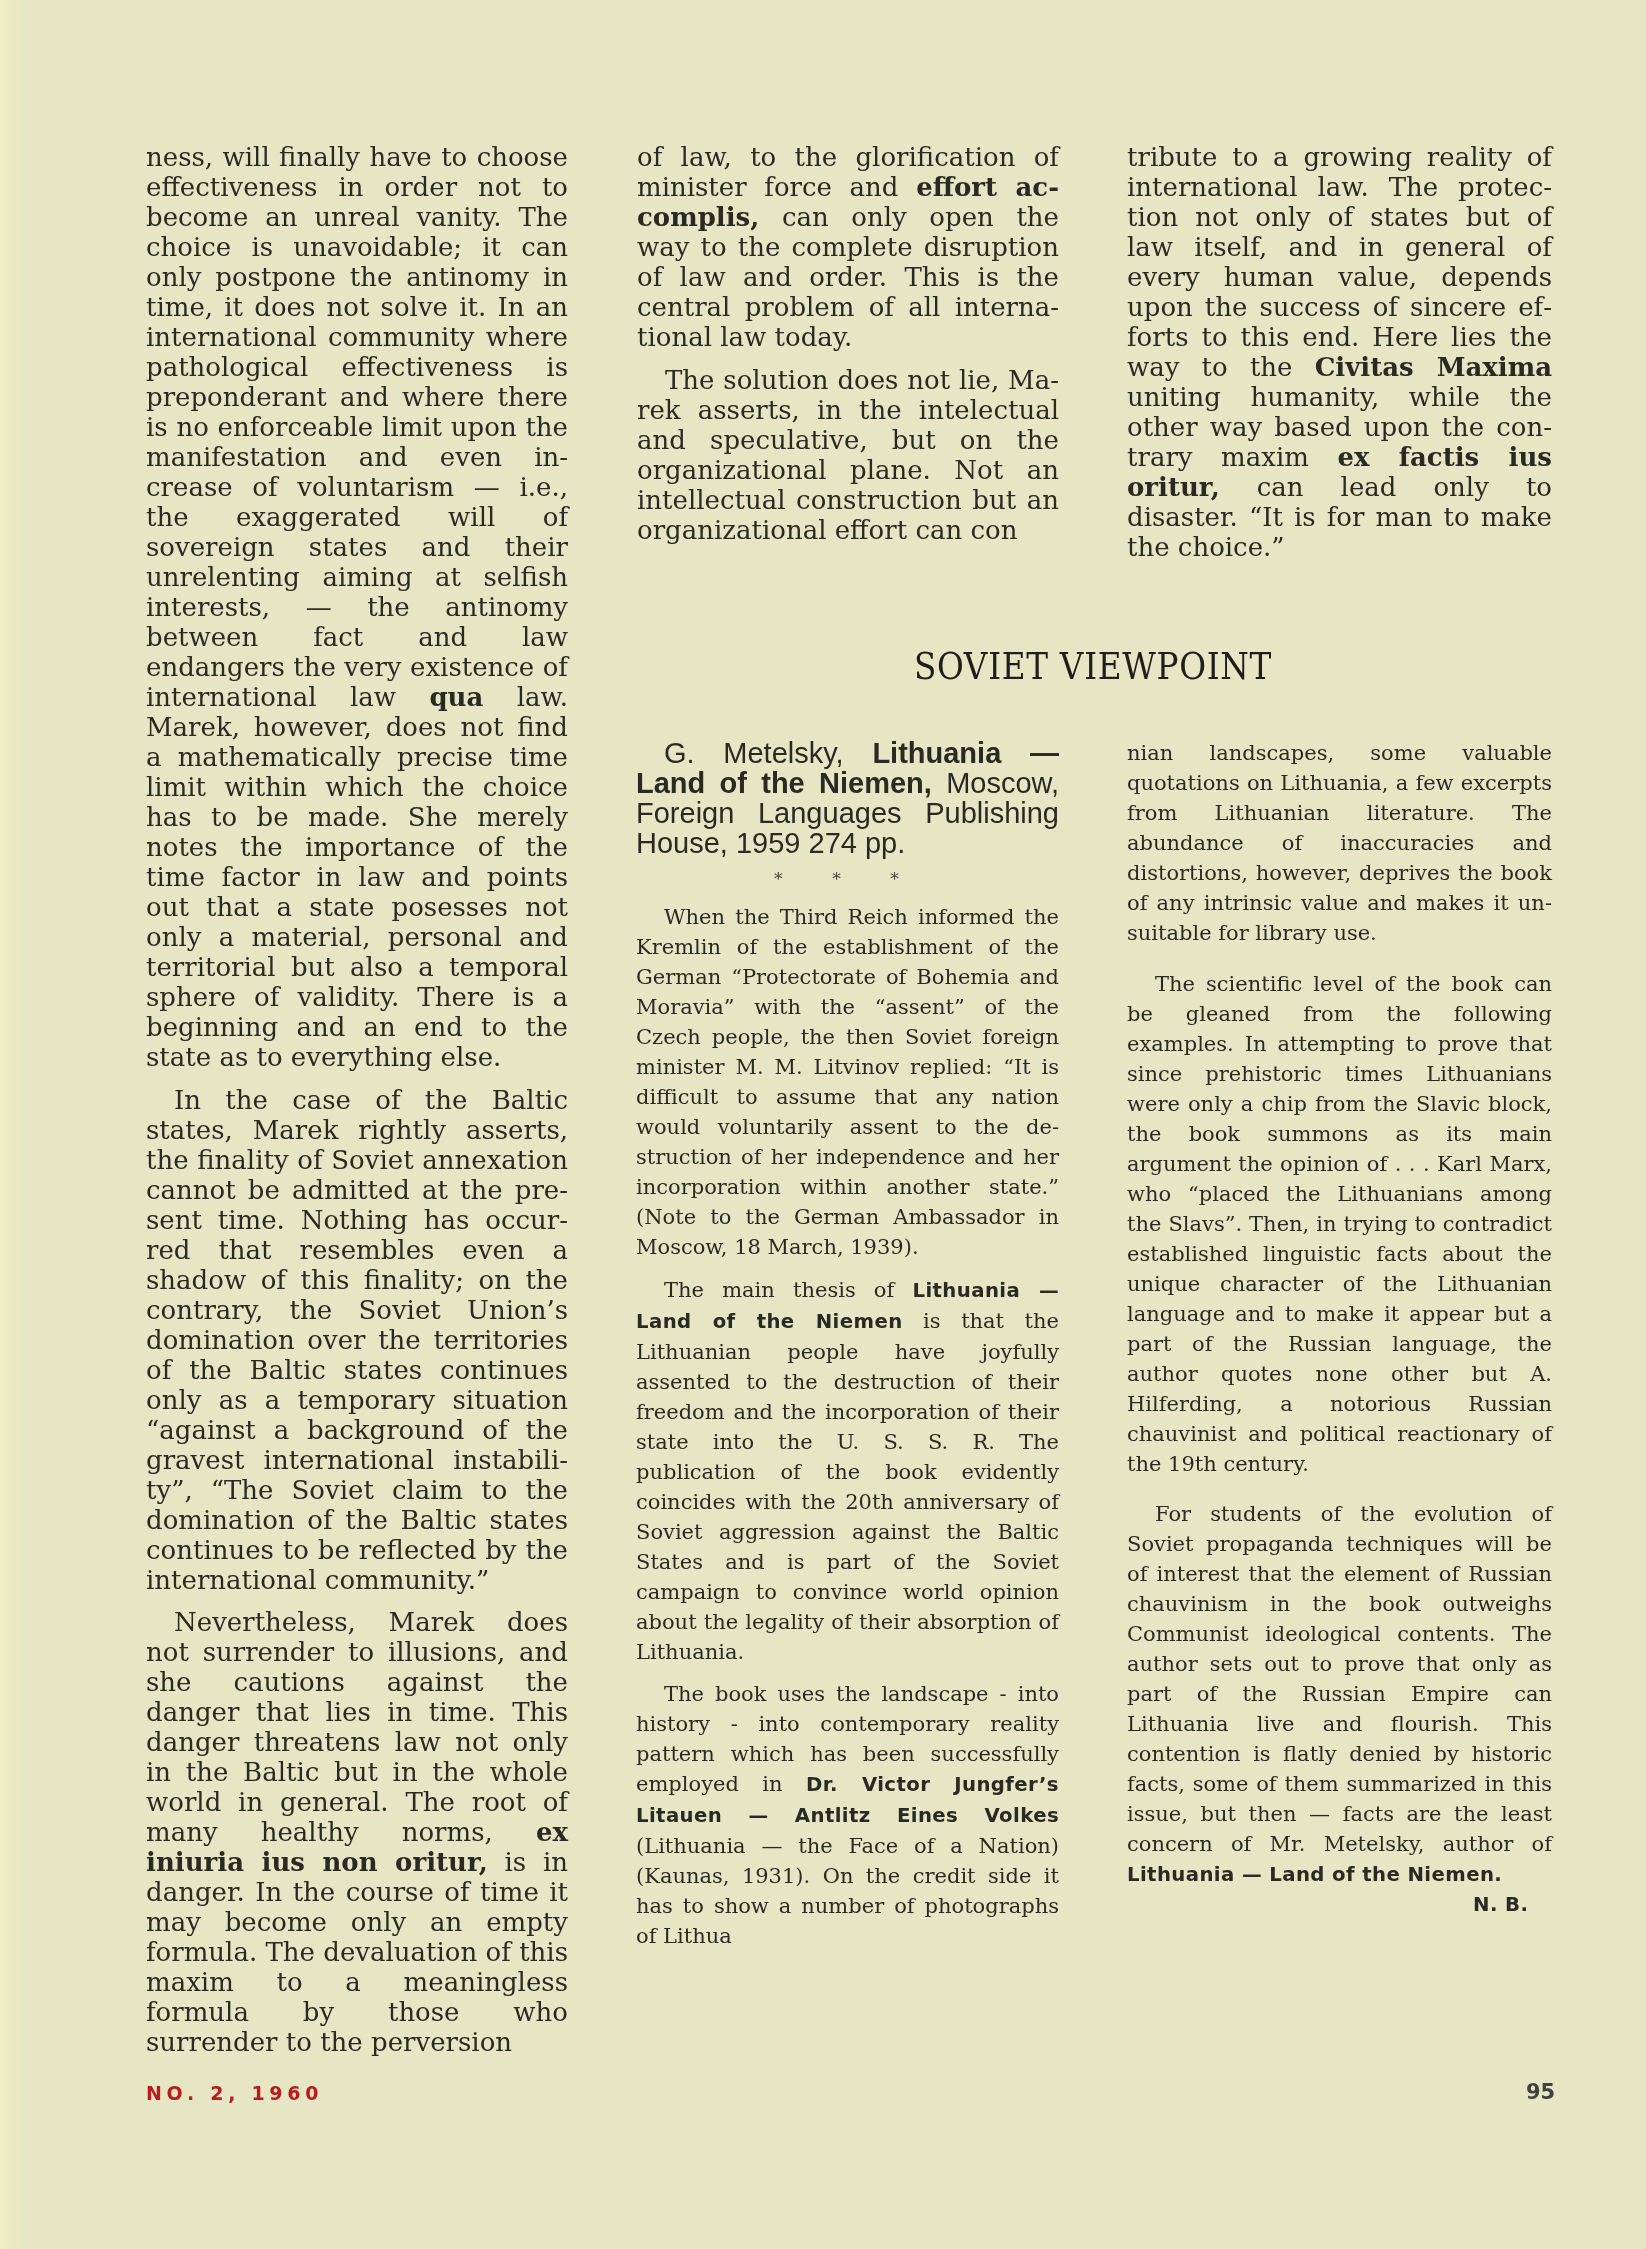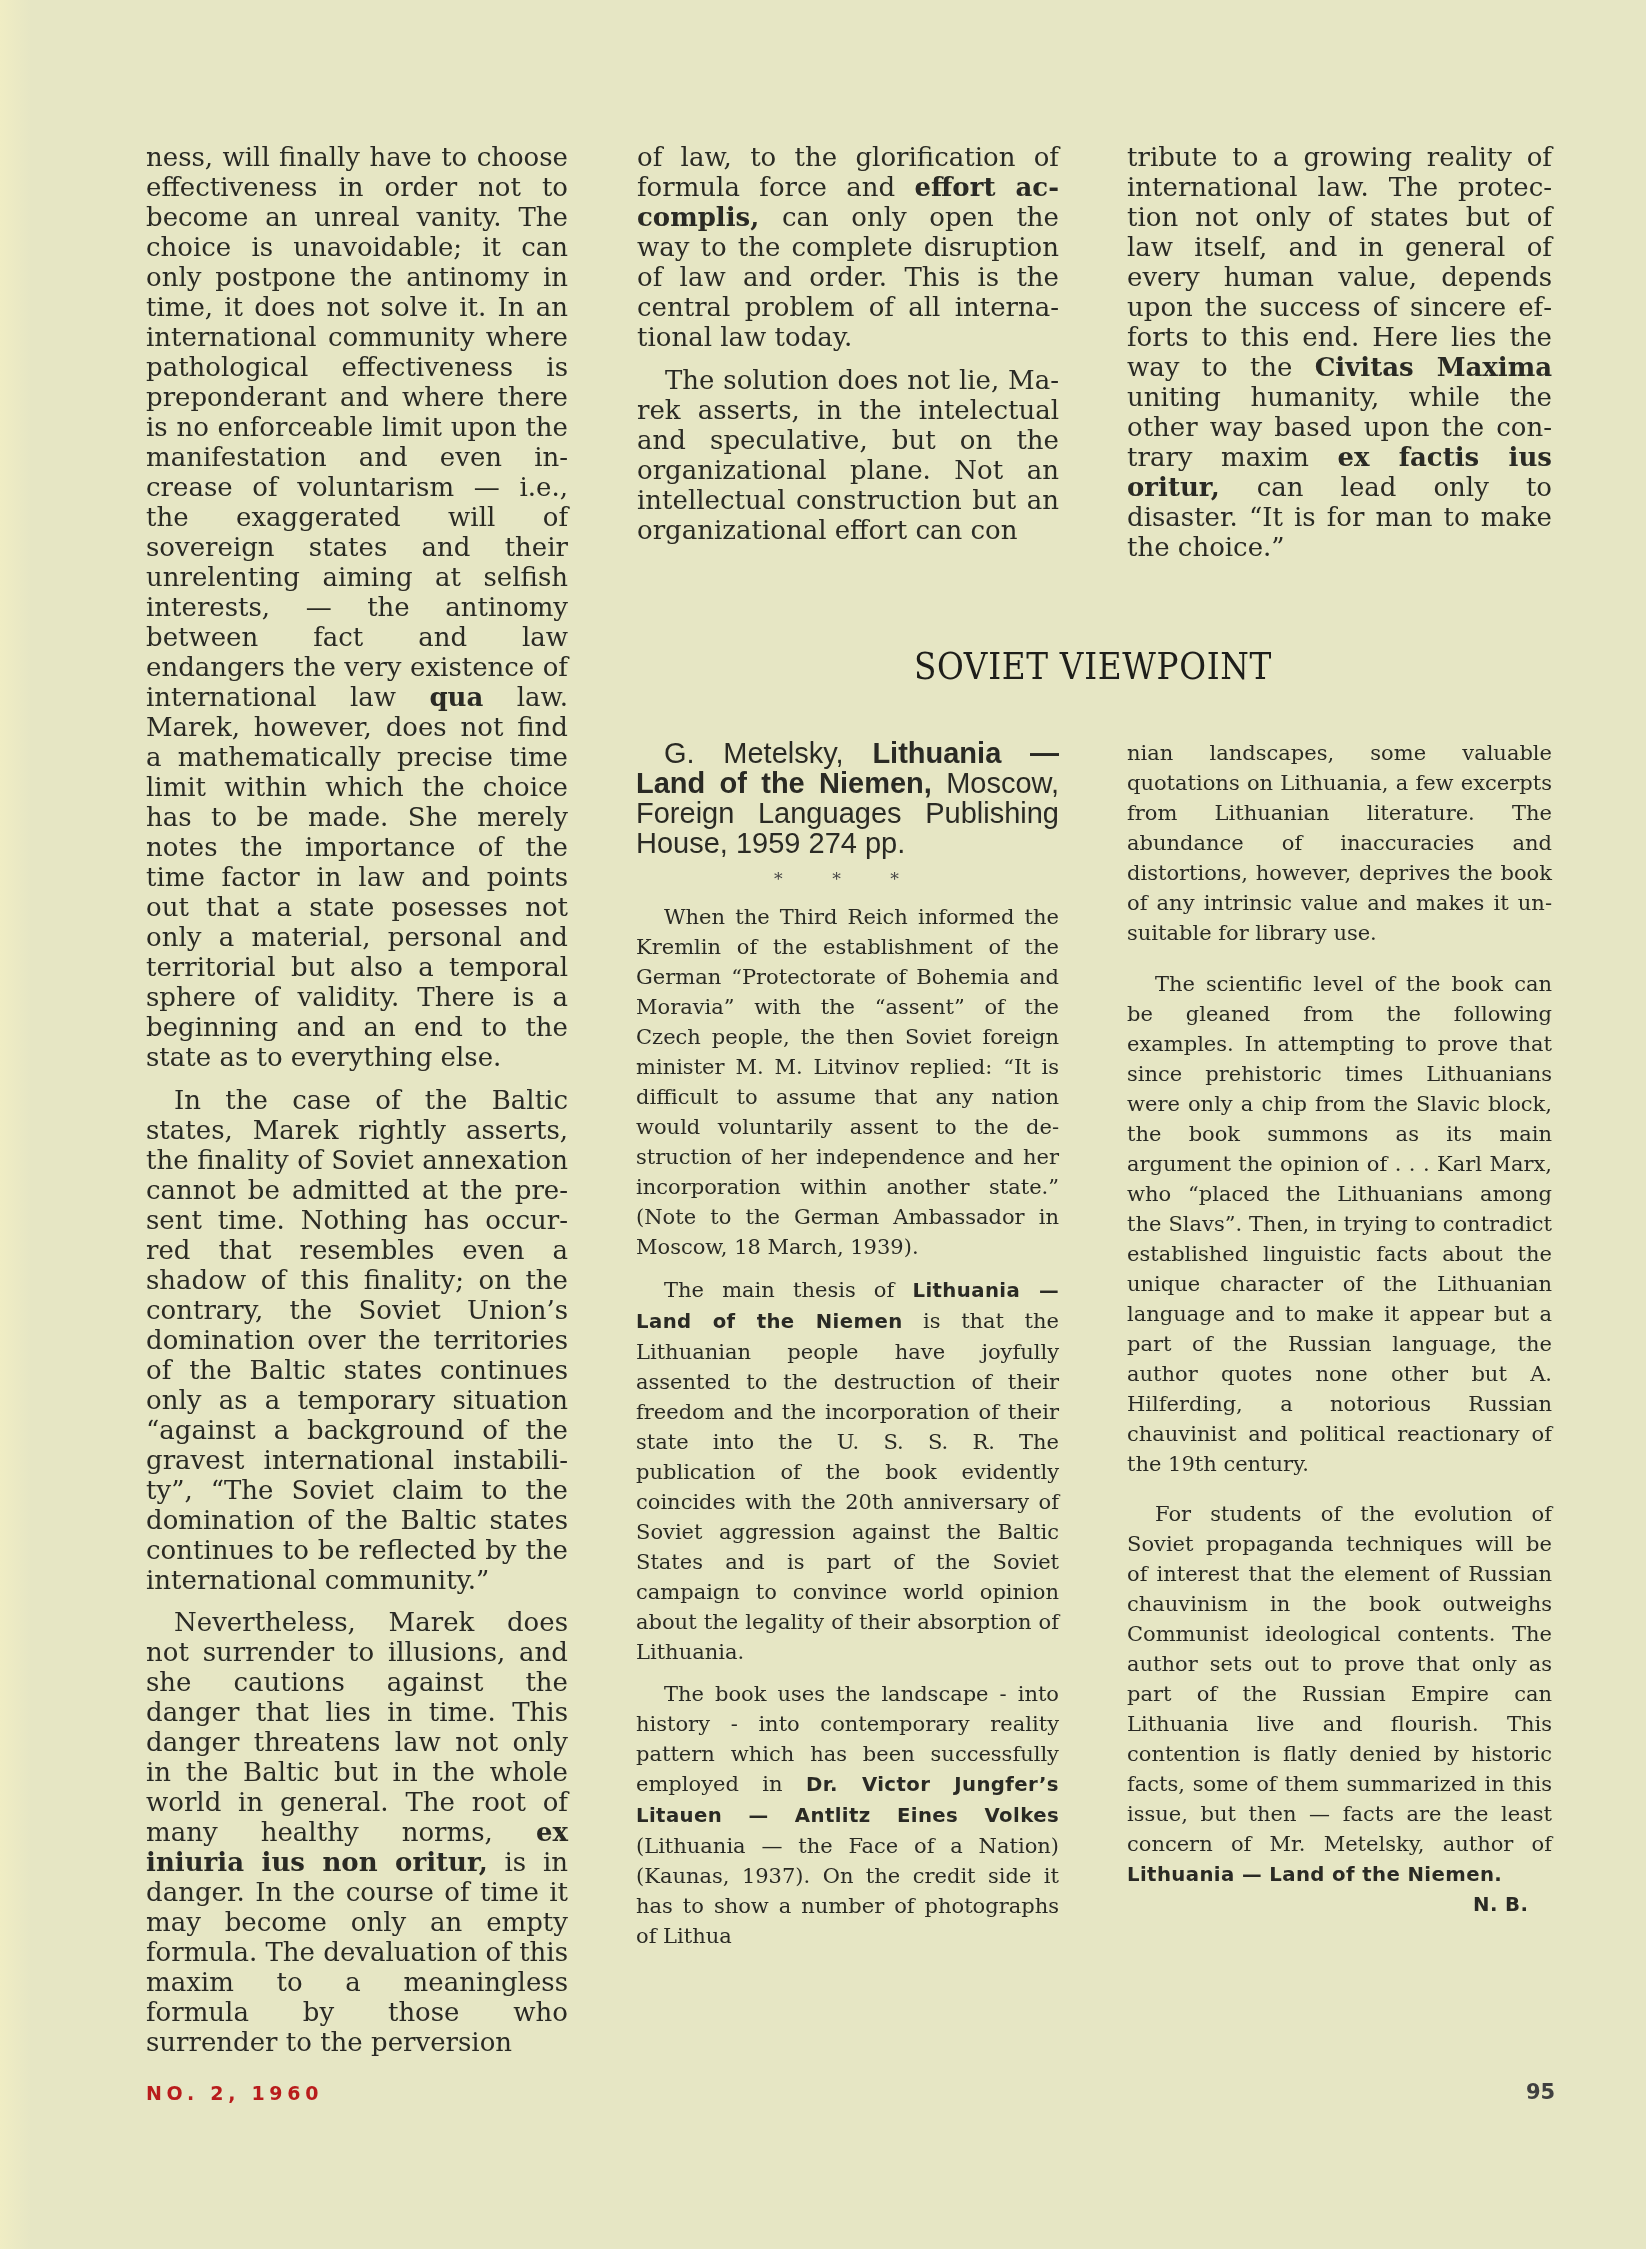--- a/index.html
+++ b/index.html
@@ -111,36 +111,36 @@
 
 <div class="page-edge"></div>
 
 <div class="col" id="col1">
   <p><span>ness, will finally have to choose effectiveness in order not to become an unreal vanity. The choice is unavoidable; it can only postpone the antinomy in time, it does not solve it. In an international community where pathological effectiveness is preponderant and where there is no enforceable limit upon the manifestation and even in­crease of voluntarism — i.e., the exaggerated will of sovereign states and their unrelenting aiming at selfish interests, — the antinomy between fact and law endangers the very exist­ence of international law </span><span class="b">qua</span><span> law. Marek, however, does not find a mathematically precise time limit within which the choice has to be made. She merely notes the importance of the time factor in law and points out that a state poses­ses not only a material, person­al and territorial but also a temporal sphere of validity. There is a beginning and an end to the state as to every­thing else.</span></p>
   <p class="indent">In the case of the Baltic states, Marek rightly asserts, the finality of Soviet annexation cannot be admitted at the pre­sent time. Nothing has occur­red that resembles even a shadow of this finality; on the contrary, the Soviet Union’s domination over the territories of the Baltic states continues only as a temporary situation “against a background of the gravest international instabili­ty”, “The Soviet claim to the domination of the Baltic states continues to be reflected by the international community.”</p>
   <p class="indent"><span>Nevertheless, Marek does not surrender to illusions, and she cautions against the danger that lies in time. This danger threatens law not only in the Baltic but in the whole world in general. The root of many healthy norms, </span><span class="b">ex iniuria ius non oritur,</span><span> is in danger. In the course of time it may become only an empty formula. The devaluation of this maxim to a meaningless formula by those who surrender to the perversion</span></p>
 </div>
 
 <div class="col" id="col2">
-  <p><span>of law, to the glorification of formula force and </span><span class="b">effort ac­complis,</span><span> can only open the way to the complete disruption of law and order. This is the central problem of all interna­tional law today.</span></p>
+  <p><span>of law, to the glorification of minister force and </span><span class="b">effort ac­complis,</span><span> can only open the way to the complete disruption of law and order. This is the central problem of all interna­tional law today.</span></p>
   <p class="indent">The solution does not lie, Ma­rek asserts, in the intelectual and speculative, but on the organizational plane. Not an intellectual construction but an organizational effort can con­</p>
 </div>
 
 <div class="col" id="col3">
   <p><span>tribute to a growing reality of international law. The protec­tion not only of states but of law itself, and in general of every human value, depends upon the success of sincere ef­forts to this end. Here lies the way to the </span><span class="b">Civitas Maxima</span><span> uniting humanity, while the other way based upon the con­trary maxim </span><span class="b">ex factis ius oritur,</span><span> can lead only to disaster. “It is for man to make the choice.”</span></p>
 </div>
 
 <div id="heading">SOVIET VIEWPOINT</div>
 
 <div class="col" id="col4">
   <p class="citation indent"><span>G. Metelsky, </span><span class="b2">Lithuania — Land of the Niemen,</span><span> Moscow, Foreign Languages Publishing House, 1959 274 pp.</span></p>
   <div class="stars">* * *</div>
   <p class="indent">When the Third Reich informed the Kremlin of the establishment of the German “Protectorate of Bohemia and Moravia” with the “assent” of the Czech people, the then Soviet foreign minister M. M. Litvinov replied: “It is dif­ficult to assume that any nation would voluntarily assent to the de­struction of her independence and her incorporation within another state.” (Note to the German Am­bassador in Moscow, 18 March, 1939).</p>
   <p class="indent"><span>The main thesis of </span><span class="sans-b">Lithuania — Land of the Niemen</span><span> is that the Lithuanian people have joyfully assented to the destruction of their freedom and the incorpora­tion of their state into the U. S. S. R. The publication of the book evidently coincides with the 20th anniversary of Soviet aggression against the Baltic States and is part of the Soviet campaign to convince world opinion about the legality of their absorption of Lithuania.</span></p>
-  <p class="indent"><span>The book uses the landscape - into history - into contemporary reality pattern which has been suc­cessfully employed in </span><span class="sans-b">Dr. Victor Jungfer’s Litauen — Antlitz Ei­nes Volkes</span><span> (Lithuania — the Face of a Nation) (Kaunas, 1937). On the credit side it has to show a number of photographs of Lithua­</span></p>
+  <p class="indent"><span>The book uses the landscape - into history - into contemporary reality pattern which has been suc­cessfully employed in </span><span class="sans-b">Dr. Victor Jungfer’s Litauen — Antlitz Ei­nes Volkes</span><span> (Lithuania — the Face of a Nation) (Kaunas, 1931). On the credit side it has to show a number of photographs of Lithua­</span></p>
 </div>
 
 <div class="col" id="col5">
   <p style="margin-bottom:20.5px;">nian landscapes, some valuable quotations on Lithuania, a few excerpts from Lithuanian litera­ture. The abundance of inaccu­racies and distortions, however, deprives the book of any in­trinsic value and makes it un­suitable for library use.</p>
   <p class="indent" style="margin-bottom:20.5px;">The scientific level of the book can be gleaned from the following examples. In attempting to prove that since prehistoric times Lith­uanians were only a chip from the Slavic block, the book summons as its main argument the opinion of . . . Karl Marx, who “placed the Lithuanians among the Slavs”. Then, in trying to contradict es­tablished linguistic facts about the unique character of the Lithuanian language and to make it appear but a part of the Russian lan­guage, the author quotes none other but A. Hilferding, a noto­rious Russian chauvinist and po­litical reactionary of the 19th century.</p>
   <p class="indent" style="margin-bottom:0;"><span>For students of the evolution of Soviet propaganda techniques will be of interest that the element of Russian chauvinism in the book outweighs Communist ideological contents. The author sets out to prove that only as part of the Russian Empire can Lithuania live and flourish. This contention is flatly denied by historic facts, some of them summarized in this issue, but then — facts are the least concern of Mr. Metelsky, au­thor of </span><span class="sans-b">Lithuania — Land of the Niemen.</span></p>
   <div class="signoff">
     <span></span>
     <span class="sans-b">N. B.</span>
   </div>

